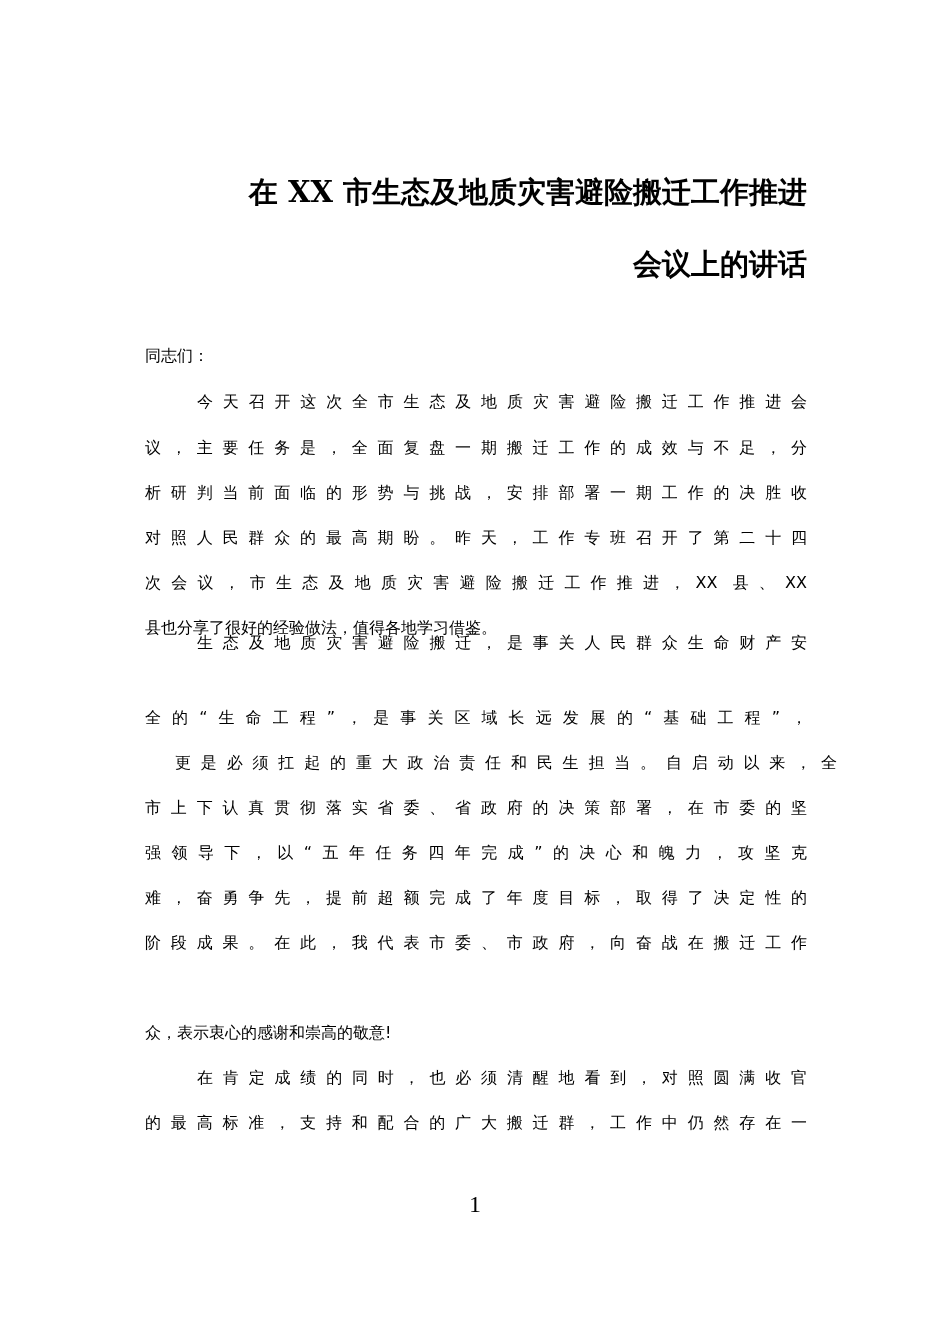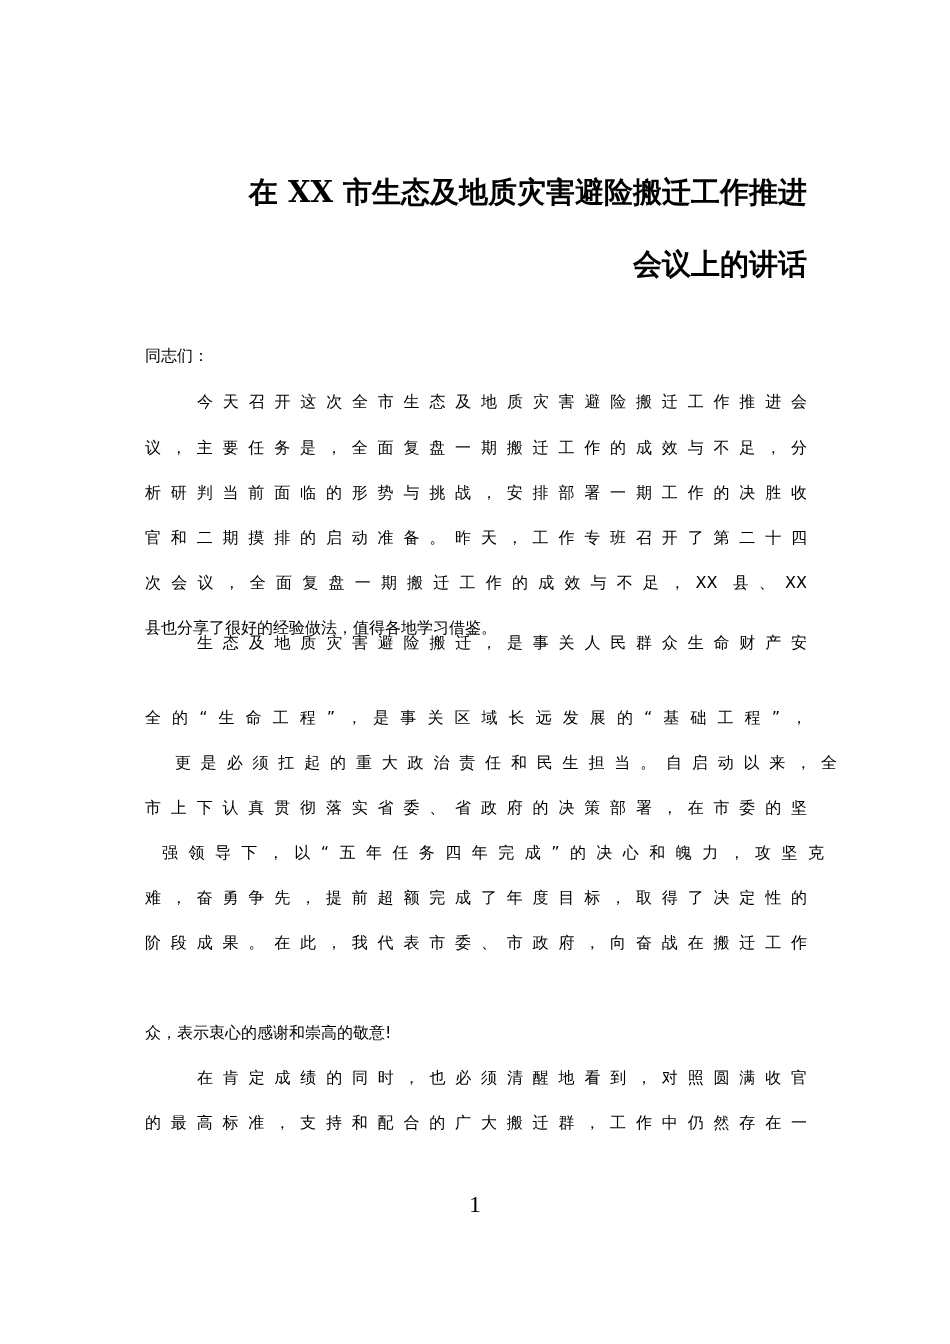--- a/index.html
+++ b/index.html
@@ -66,29 +66,29 @@
 <div class="page">
 
   <div class="title l1">在 XX 市生态及地质灾害避险搬迁工作推进</div>
   <div class="title l2">会议上的讲话</div>
 
   <div class="line last" style="top:341px;">同志们：</div>
 
   <div class="line indent" style="top:387px;">今天召开这次全市生态及地质灾害避险搬迁工作推进会</div>
   <div class="line" style="top:433px;">议，主要任务是，全面复盘一期搬迁工作的成效与不足，分</div>
   <div class="line" style="top:478px;">析研判当前面临的形势与挑战，安排部署一期工作的决胜收</div>
-  <div class="line" style="top:523px;">官和二期摸排的启动准备。昨天，工作专班召开了第二十四</div>
-  <div class="line" style="top:568px;">次会议，全面复盘一期搬迁工作的成效与不足，XX 县、XX</div>
+  <div class="line" style="top:523px;">对照人民群众的最高期盼。昨天，工作专班召开了第二十四</div>
+  <div class="line" style="top:568px;">次会议，市生态及地质灾害避险搬迁工作推进，XX 县、XX</div>
   <div class="line last" style="top:613px;">县也分享了很好的经验做法，值得各地学习借鉴。</div>
 
   <div class="line indent" style="top:628px;">生态及地质灾害避险搬迁，是事关人民群众生命财产安</div>
   <div class="line" style="top:703px;">全的“生命工程”，是事关区域长远发展的“基础工程”，</div>
   <div class="line" style="top:748px;margin-left:30px;">更是必须扛起的重大政治责任和民生担当。自启动以来，全</div>
   <div class="line" style="top:793px;">市上下认真贯彻落实省委、省政府的决策部署，在市委的坚</div>
-  <div class="line" style="top:838px;margin-left:17px;">强领导下，以“五年任务四年完成”的决心和魄力，攻坚克</div>
+  <div class="line" style="top:838px;">强领导下，以“五年任务四年完成”的决心和魄力，攻坚克</div>
   <div class="line" style="top:883px;">难，奋勇争先，提前超额完成了年度目标，取得了决定性的</div>
   <div class="line" style="top:928px;">阶段成果。在此，我代表市委、市政府，向奋战在搬迁工作</div>
   <div class="line last" style="top:1018px;">众，表示衷心的感谢和崇高的敬意!</div>
 
   <div class="line indent" style="top:1063px;">在肯定成绩的同时，也必须清醒地看到，对照圆满收官</div>
   <div class="line" style="top:1108px;">的最高标准，支持和配合的广大搬迁群，工作中仍然存在一</div>
 
   <div class="page-number">1</div>
 </div>
 

